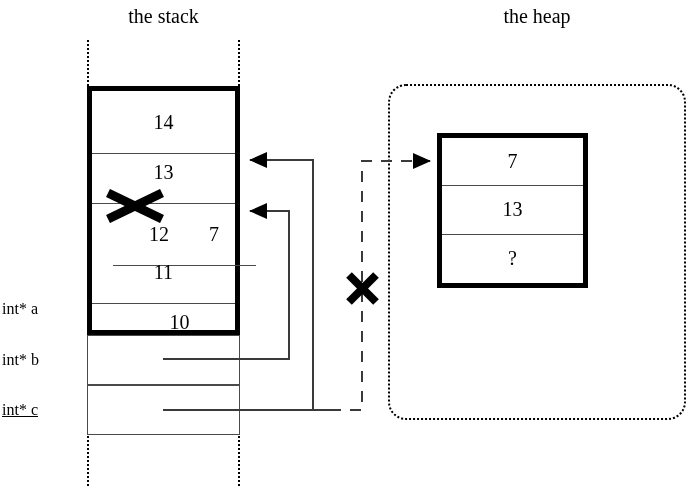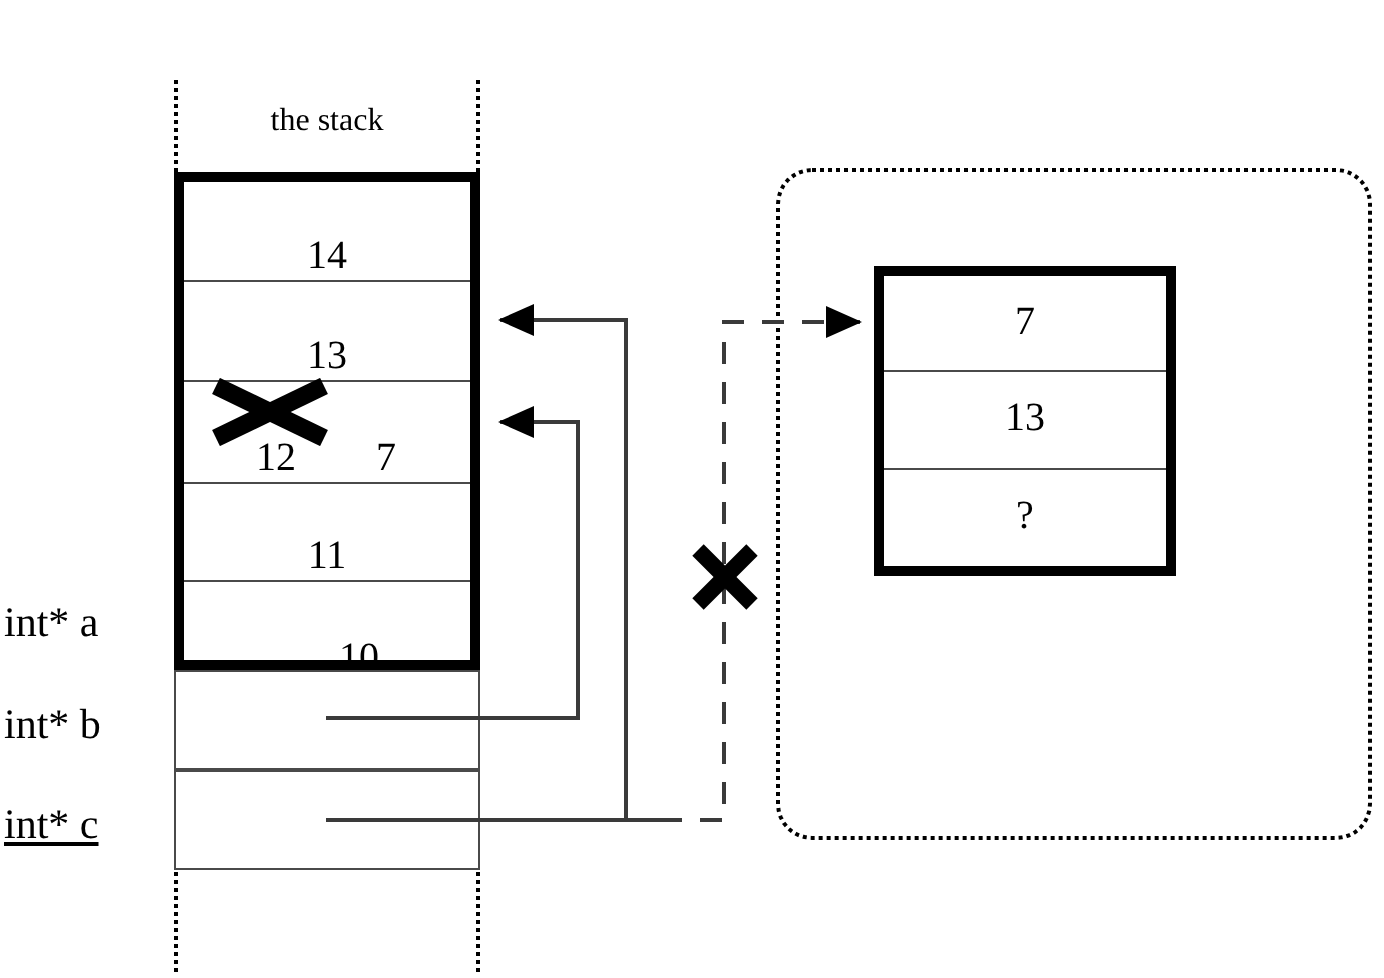--- a/index.html
+++ b/index.html
@@ -15,46 +15,45 @@
     position: relative;
     width: 692px;
     height: 489px;
     background: #ffffff;
     overflow: hidden;
   }
   .abs { position: absolute; }
 
   
   .title {
-    font-size: 16px;
+    font-size: 20px;
     line-height: 1;
     text-align: center;
     white-space: nowrap;
-    margin-top: 47px;
   }
 
   
   #stack-main-box {
     left: 87px;
     top: 86px;
     width: 153px;
     height: 249px;
     border: 5px solid #000000;
     box-sizing: border-box;
     background: #ffffff;
   }
   .stack-cell {
     position: absolute;
     left: 0;
     width: 100%;
-    height: 50px;
+    height: 63px;
     box-sizing: border-box;
     border-bottom: 1.5px solid #4a4a4a;
     display: flex;
-    align-items: flex-end;
+    align-items: center;
     justify-content: center;
     font-size: 20px;
   }
   .stack-cell.last { border-bottom: none; }
 
   
   .lower-cell {
     position: absolute;
     left: 87px;
     width: 153px;
@@ -68,21 +67,21 @@
   
   .stack-dotted-v {
     position: absolute;
     width: 0;
     border-left: 2px dotted #000000;
   }
 
   
   .var-label {
     position: absolute;
-    font-size: 21px;
+    font-size: 16px;
     line-height: 1;
     white-space: nowrap;
     left: 2px;
   }
 
   
   #heap-region {
     left: 388px;
     top: 84px;
     width: 298px;
@@ -125,38 +124,39 @@
   
   .xmark { position: absolute; }
 </style>
 </head>
 <body>
 
 <div id="canvas">
 
   <div class="abs title" style="left:87px; top:6px; width:153px;">the stack</div>
 
+  <div class="abs title" style="left:388px; top:6px; width:298px;">the heap</div>
 
   <div class="abs stack-dotted-v" style="left:87px; top:40px; height:46px;"></div>
   <div class="abs stack-dotted-v" style="left:238px; top:40px; height:46px;"></div>
 
   <div class="abs stack-dotted-v" style="left:87px; top:436px; height:50px;"></div>
   <div class="abs stack-dotted-v" style="left:238px; top:436px; height:50px;"></div>
 
   <div class="abs" id="stack-main-box">
 
     <div class="stack-cell" style="top:0px;">
       <span>14</span>
     </div>
 
     <div class="stack-cell" style="top:50px;">
       <span>13</span>
     </div>
 
-    <div class="stack-cell" style="top:101px; justify-content:flex-start;">
+    <div class="stack-cell" style="top:112px; justify-content:flex-start;margin-left:21px;">
       <span style="position:relative; margin-left:36px;">12</span>
       <span style="margin-left:40px;">7</span>
     </div>
 
     <div class="stack-cell" style="top:150px;">
       <span>11</span>
     </div>
 
     <div class="stack-cell last" style="top:200px;padding-left:32px;">
       <span>10</span>

